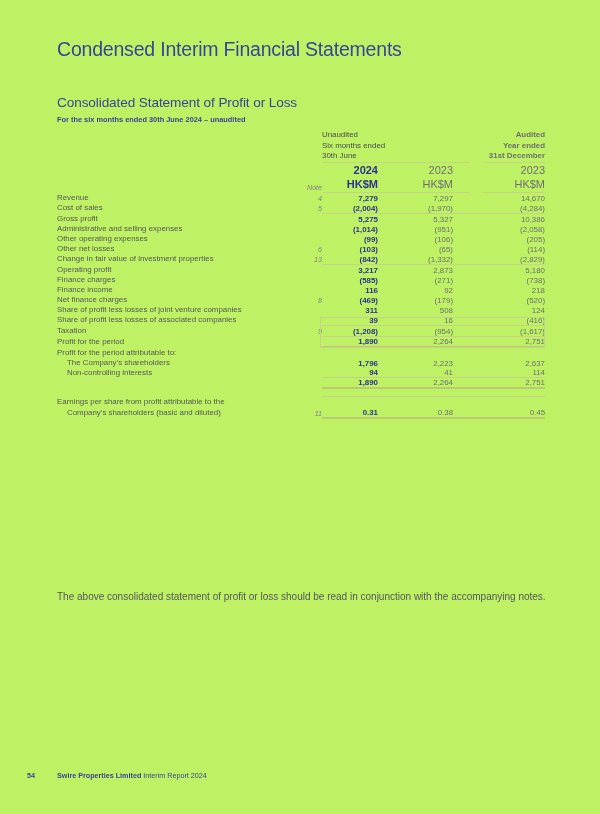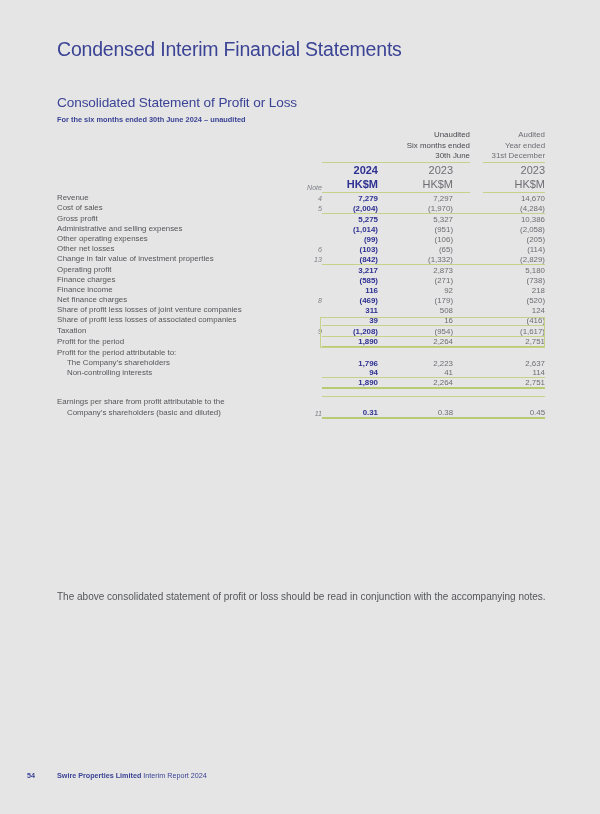--- a/index.html
+++ b/index.html
@@ -11,21 +11,21 @@
     width: 600px;
     height: 814px;
     position: relative;
     font-family: "Liberation Sans", sans-serif;
     color: #55565a;
     overflow: hidden;
   }
   .page {
     position: absolute;
     inset: 0;
-    background: #e5e5e5;
+    background: #bef264;
   }
 
   
   .main-title {
     position: absolute;
     left: 57px;
     top: 38px;
     font-size: 19.5px;
     color: #3b4395;
     letter-spacing: -0.2px;
@@ -95,29 +95,29 @@
   .val.v1 {
     color: #2e3192;
     font-weight: bold;
     padding-right: 20px;
   }
   .val.v2 { padding-right: 17px; }
   .val.v3 { padding-right: 0px;  }
 
   
   .hdr-group {
-    text-align: right;
+    text-align: left;
     font-weight: bold;
     color: #4a4b50;
     font-size: 7.9px;
     line-height: 1.33;
     padding-bottom: 3px;
   }
   .hdr-group.audited {
-    font-weight: normal;
+    font-weight: bold;
     text-align: right;
     color: #6d6e73;
   }
   .hdr-year {
     text-align: right;
     font-size: 11px;
     line-height: 1.34;
     padding: 4px 0 3.5px 0;
     color: #6d6e73;
   }

